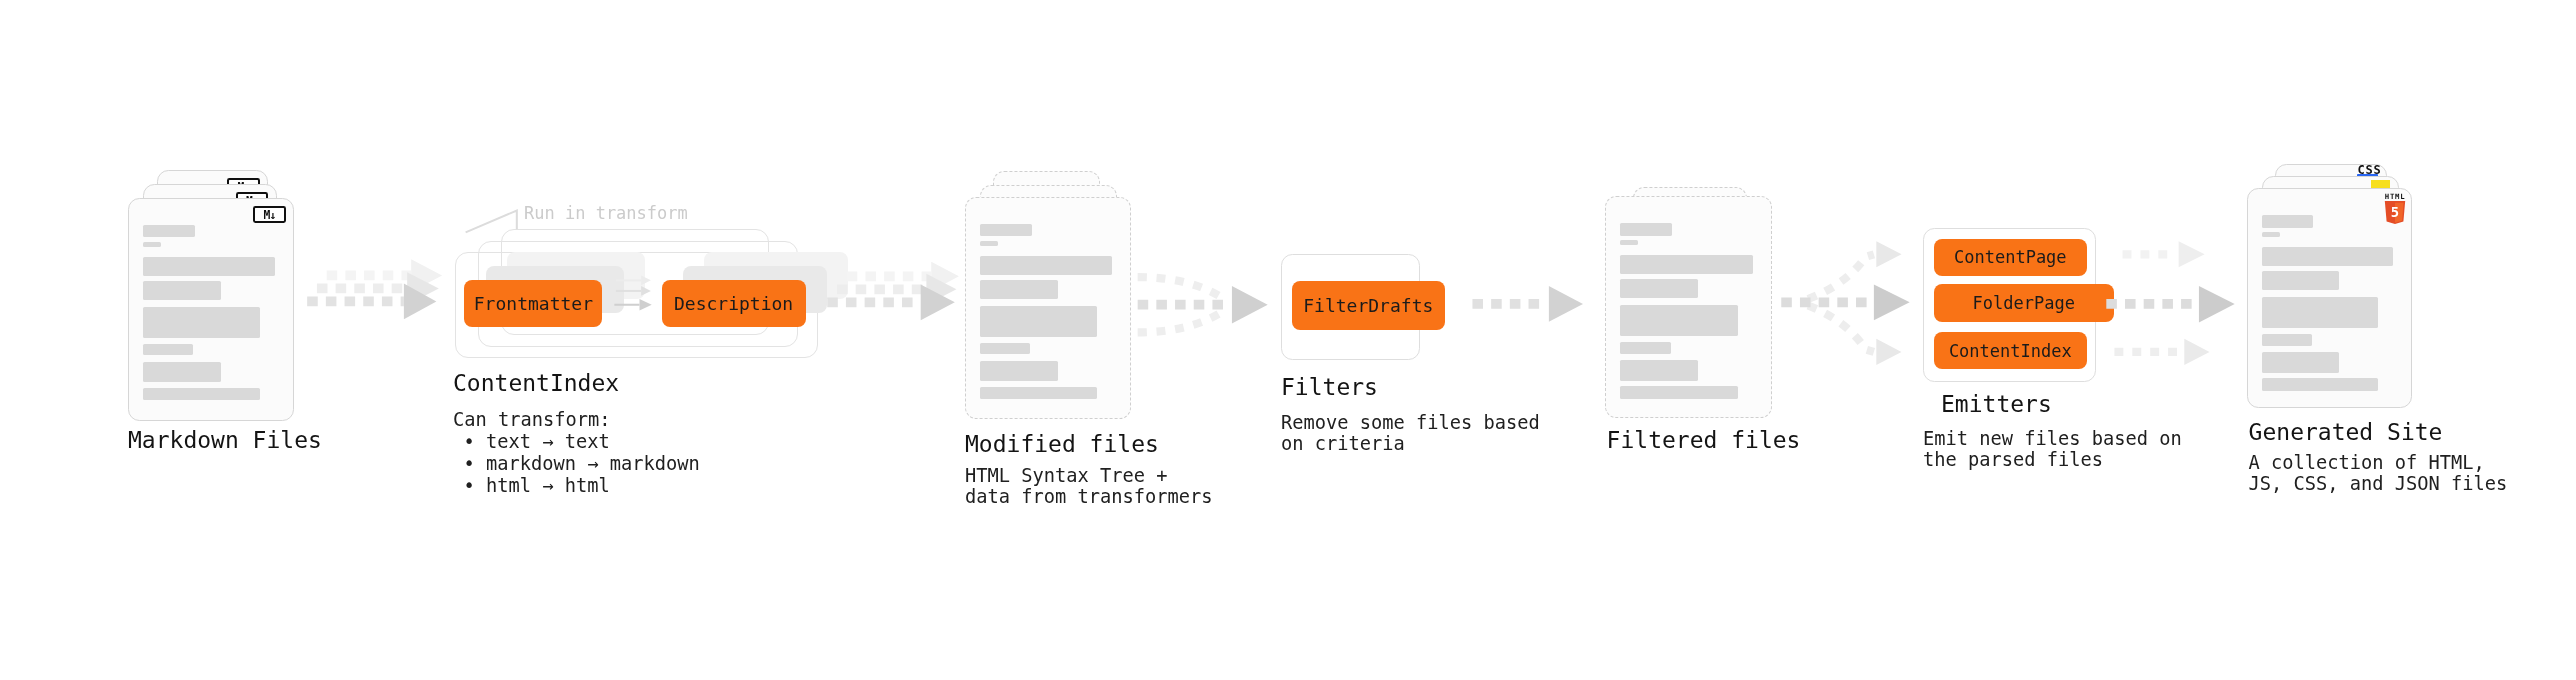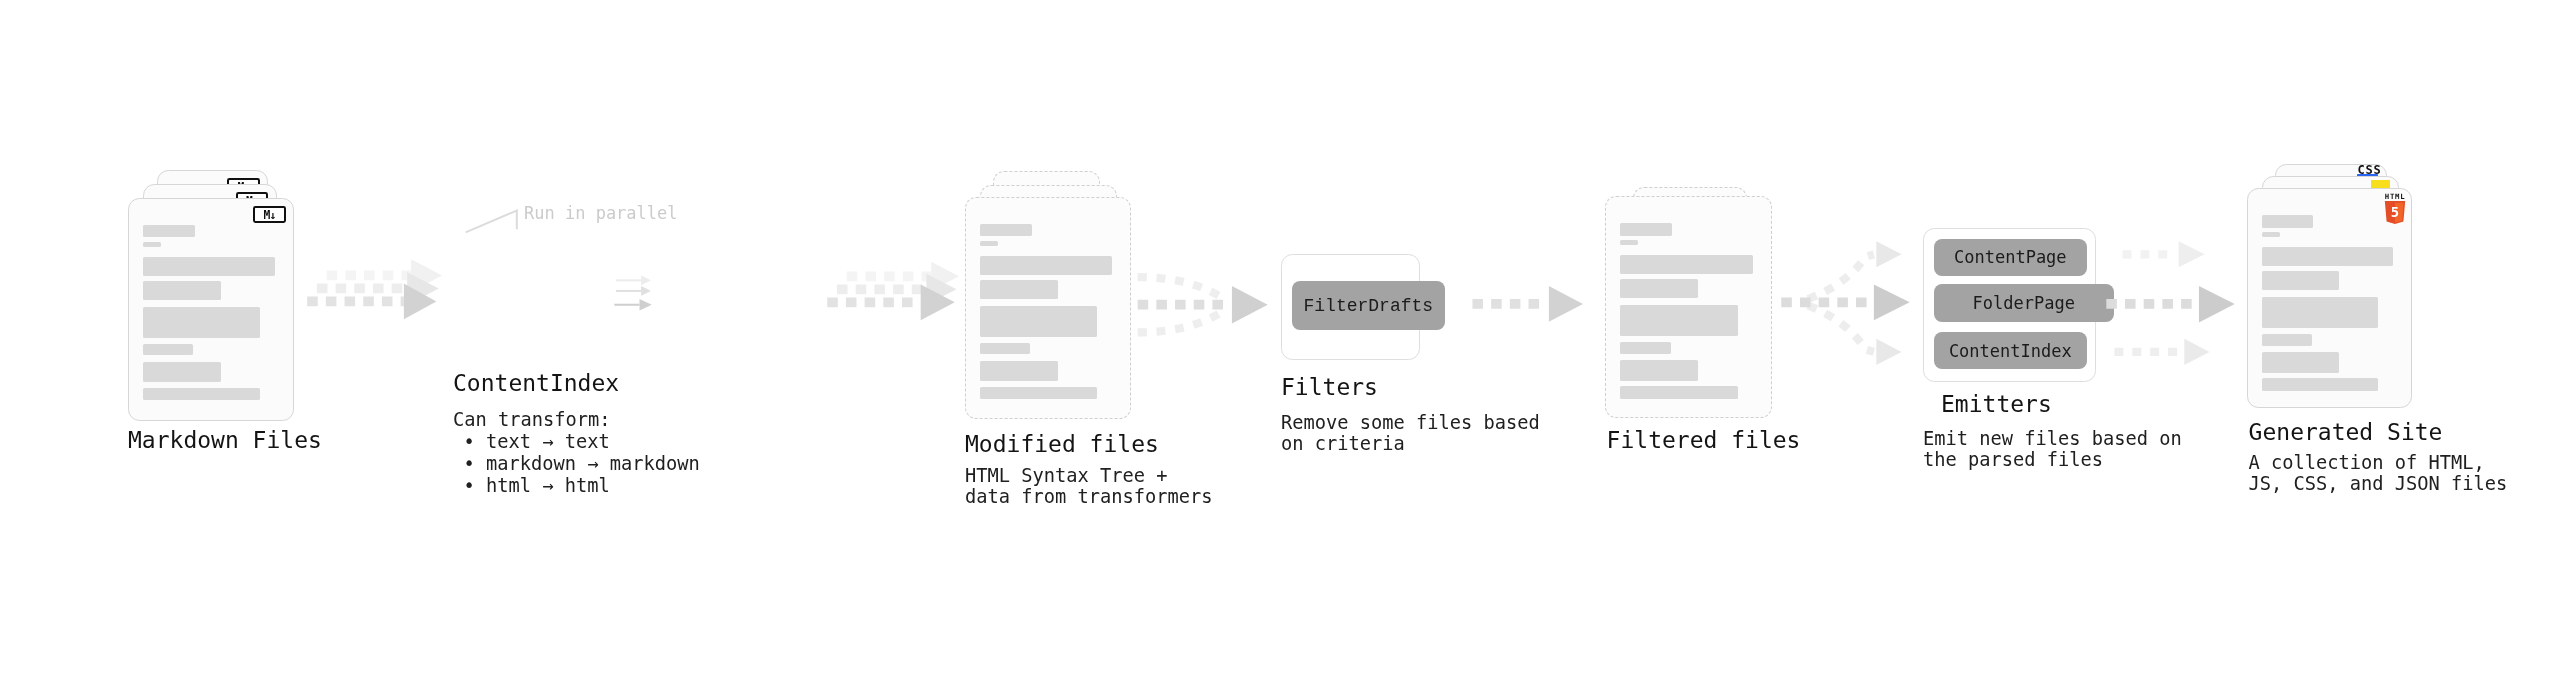--- a/index.html
+++ b/index.html
@@ -36,21 +36,21 @@
   }
   .css-badge{position:absolute;top:1.6px;right:4.9px;text-align:center;}
   .css-badge .css-txt{font-size:12px;font-weight:bold;color:#101010;line-height:6.5px;letter-spacing:0.8px;}
   .css-badge .css-bar{width:21px;height:3.3px;background:#2965f1;margin-top:0.8px;border-radius:0.8px;}
   .js-badge{position:absolute;top:3.3px;right:7.3px;width:19.5px;height:9px;background:#f7df1e;}
   .html5-badge{position:absolute;top:3.3px;right:4.9px;display:flex;flex-direction:column;align-items:center;}
   .html5-badge .html-txt{font-size:7.3px;font-weight:bold;color:#101010;line-height:8.1px;letter-spacing:0.8px;text-align:center;}
   
   .frame{position:absolute;border:1.6px solid #e3e3e3;border-radius:13px;background:transparent;box-sizing:border-box;}
   .gbox{
-    position:absolute;background:#a3a3a3;border-radius:8.1px;
+    position:absolute;background:#f97316;border-radius:8.1px;
     display:flex;align-items:center;justify-content:center;
     font-size:18px;color:#1b1b1b;box-sizing:border-box;
   }
   .gbox.ghost1{background:#e9e9e9;}
   .gbox.ghost2{background:#f3f3f3;}
   
   .group-box{position:absolute;background:#ffffff;border:1.6px solid #dedede;border-radius:11.4px;box-sizing:border-box;}
   
   .node-label{position:absolute;font-size:23px;line-height:28px;color:#141414;white-space:nowrap;}
   .node-sub{position:absolute;font-size:18.7px;line-height:21px;color:#202020;white-space:pre-line;}
@@ -83,21 +83,32 @@
         <div class="bar b6"></div>
         <div class="bar b7"></div>
         <div class="bar b8"></div>
       </div>
     </div>
   </div>
   <div class="node-label" style="left:0;top:256px;">Markdown Files</div>
 </div>
 
 <div class="node" id="node-transformers" style="left:453px;top:203px;width:390px;height:309px;">
-  <div class="annotation" style="left:71px;top:0;">Run in parallel</div>
+  <div class="annotation" style="left:71px;top:0;">Run in transform</div>
+  <div style="position:absolute;left:1.6px;top:24.4px;width:366px;height:132px;">
+    <div class="frame" style="left:46px;top:1.6px;width:268px;height:106px;"></div>
+    <div class="frame" style="left:23px;top:14px;width:320px;height:106px;"></div>
+    <div class="frame" style="left:0;top:24.4px;width:363px;height:106px;"></div>
+    <div class="gbox ghost2" style="left:52px;top:25px;width:138px;height:47px;"></div>
+    <div class="gbox ghost1" style="left:31px;top:39px;width:138px;height:47px;"></div>
+    <div class="gbox" style="left:9.8px;top:53px;width:138px;height:47px;">Frontmatter</div>
+    <div class="gbox ghost2" style="left:249px;top:25px;width:144px;height:47px;"></div>
+    <div class="gbox ghost1" style="left:228px;top:39px;width:144px;height:47px;"></div>
+    <div class="gbox" style="left:207px;top:53px;width:144px;height:47px;">Description</div>
+  </div>
   <div class="node-label" style="left:0;top:166px;">ContentIndex</div>
   <div class="bullets" style="left:0;top:206px;">
     <div>Can transform:</div>
     <div class="bullet-line">• text → text</div>
     <div class="bullet-line">• markdown → markdown</div>
     <div class="bullet-line">• html → html</div>
   </div>
 </div>
 
 <div class="node" id="node-modified" style="left:965px;top:171px;width:276px;height:341px;">
@@ -116,21 +127,21 @@
         <div class="bar b8"></div>
       </div>
     </div>
   </div>
   <div class="node-label" style="left:0;top:259px;">Modified files</div>
   <div class="node-sub" style="left:0;top:294px;">HTML Syntax Tree +
 data from transformers</div>
 </div>
 
 <div class="node" id="node-filters" style="left:1281px;top:254px;width:293px;height:228px;">
-  <div class="group-box" style="left:0;top:0;width:139px;height:106px;font-family:Liberation Mono, monospace;">
+  <div class="group-box" style="left:0;top:0;width:139px;height:106px;">
     <div class="gbox" style="left:9.8px;top:26px;width:153px;height:49px;">FilterDrafts</div>
   </div>
   <div class="node-label" style="left:0;top:119px;">Filters</div>
   <div class="node-sub" style="left:0;top:158px;">Remove some files based
 on criteria</div>
 </div>
 
 <div class="node" id="node-filtered" style="left:1605px;top:185px;width:244px;height:325px;">
   <div class="file-stack" style="left:0;top:0;width:195px;height:236px;">
     <div class="file-card dashed" style="left:28.4px;top:1.6px;width:114px;height:222px;"></div>

